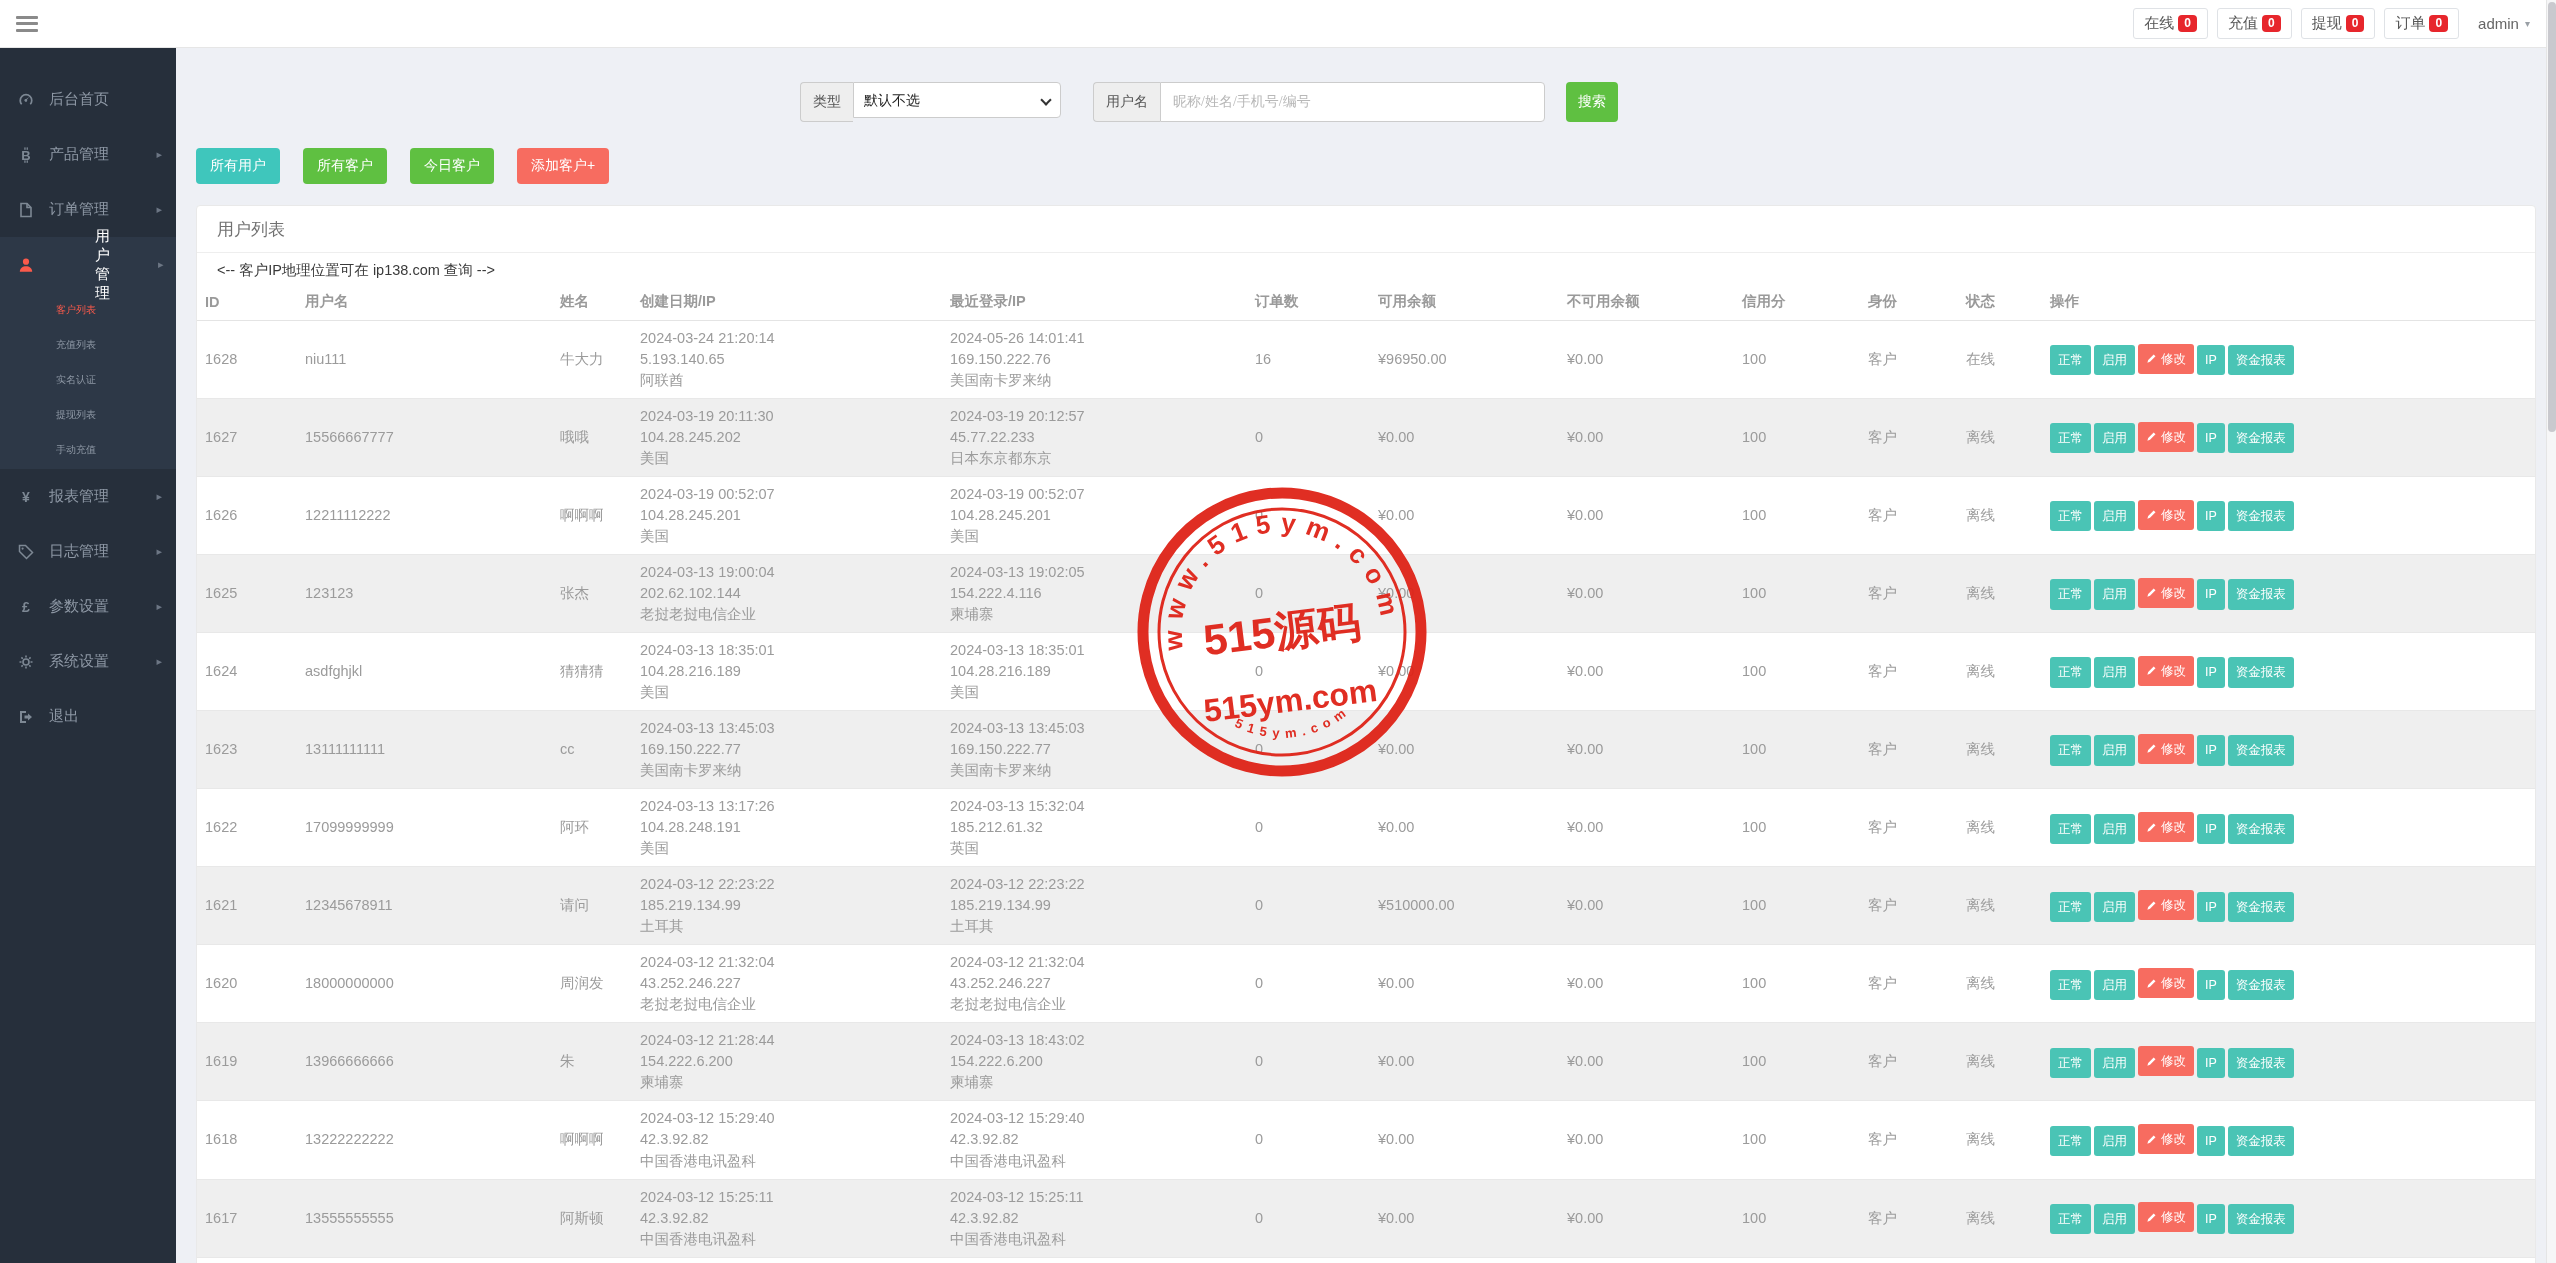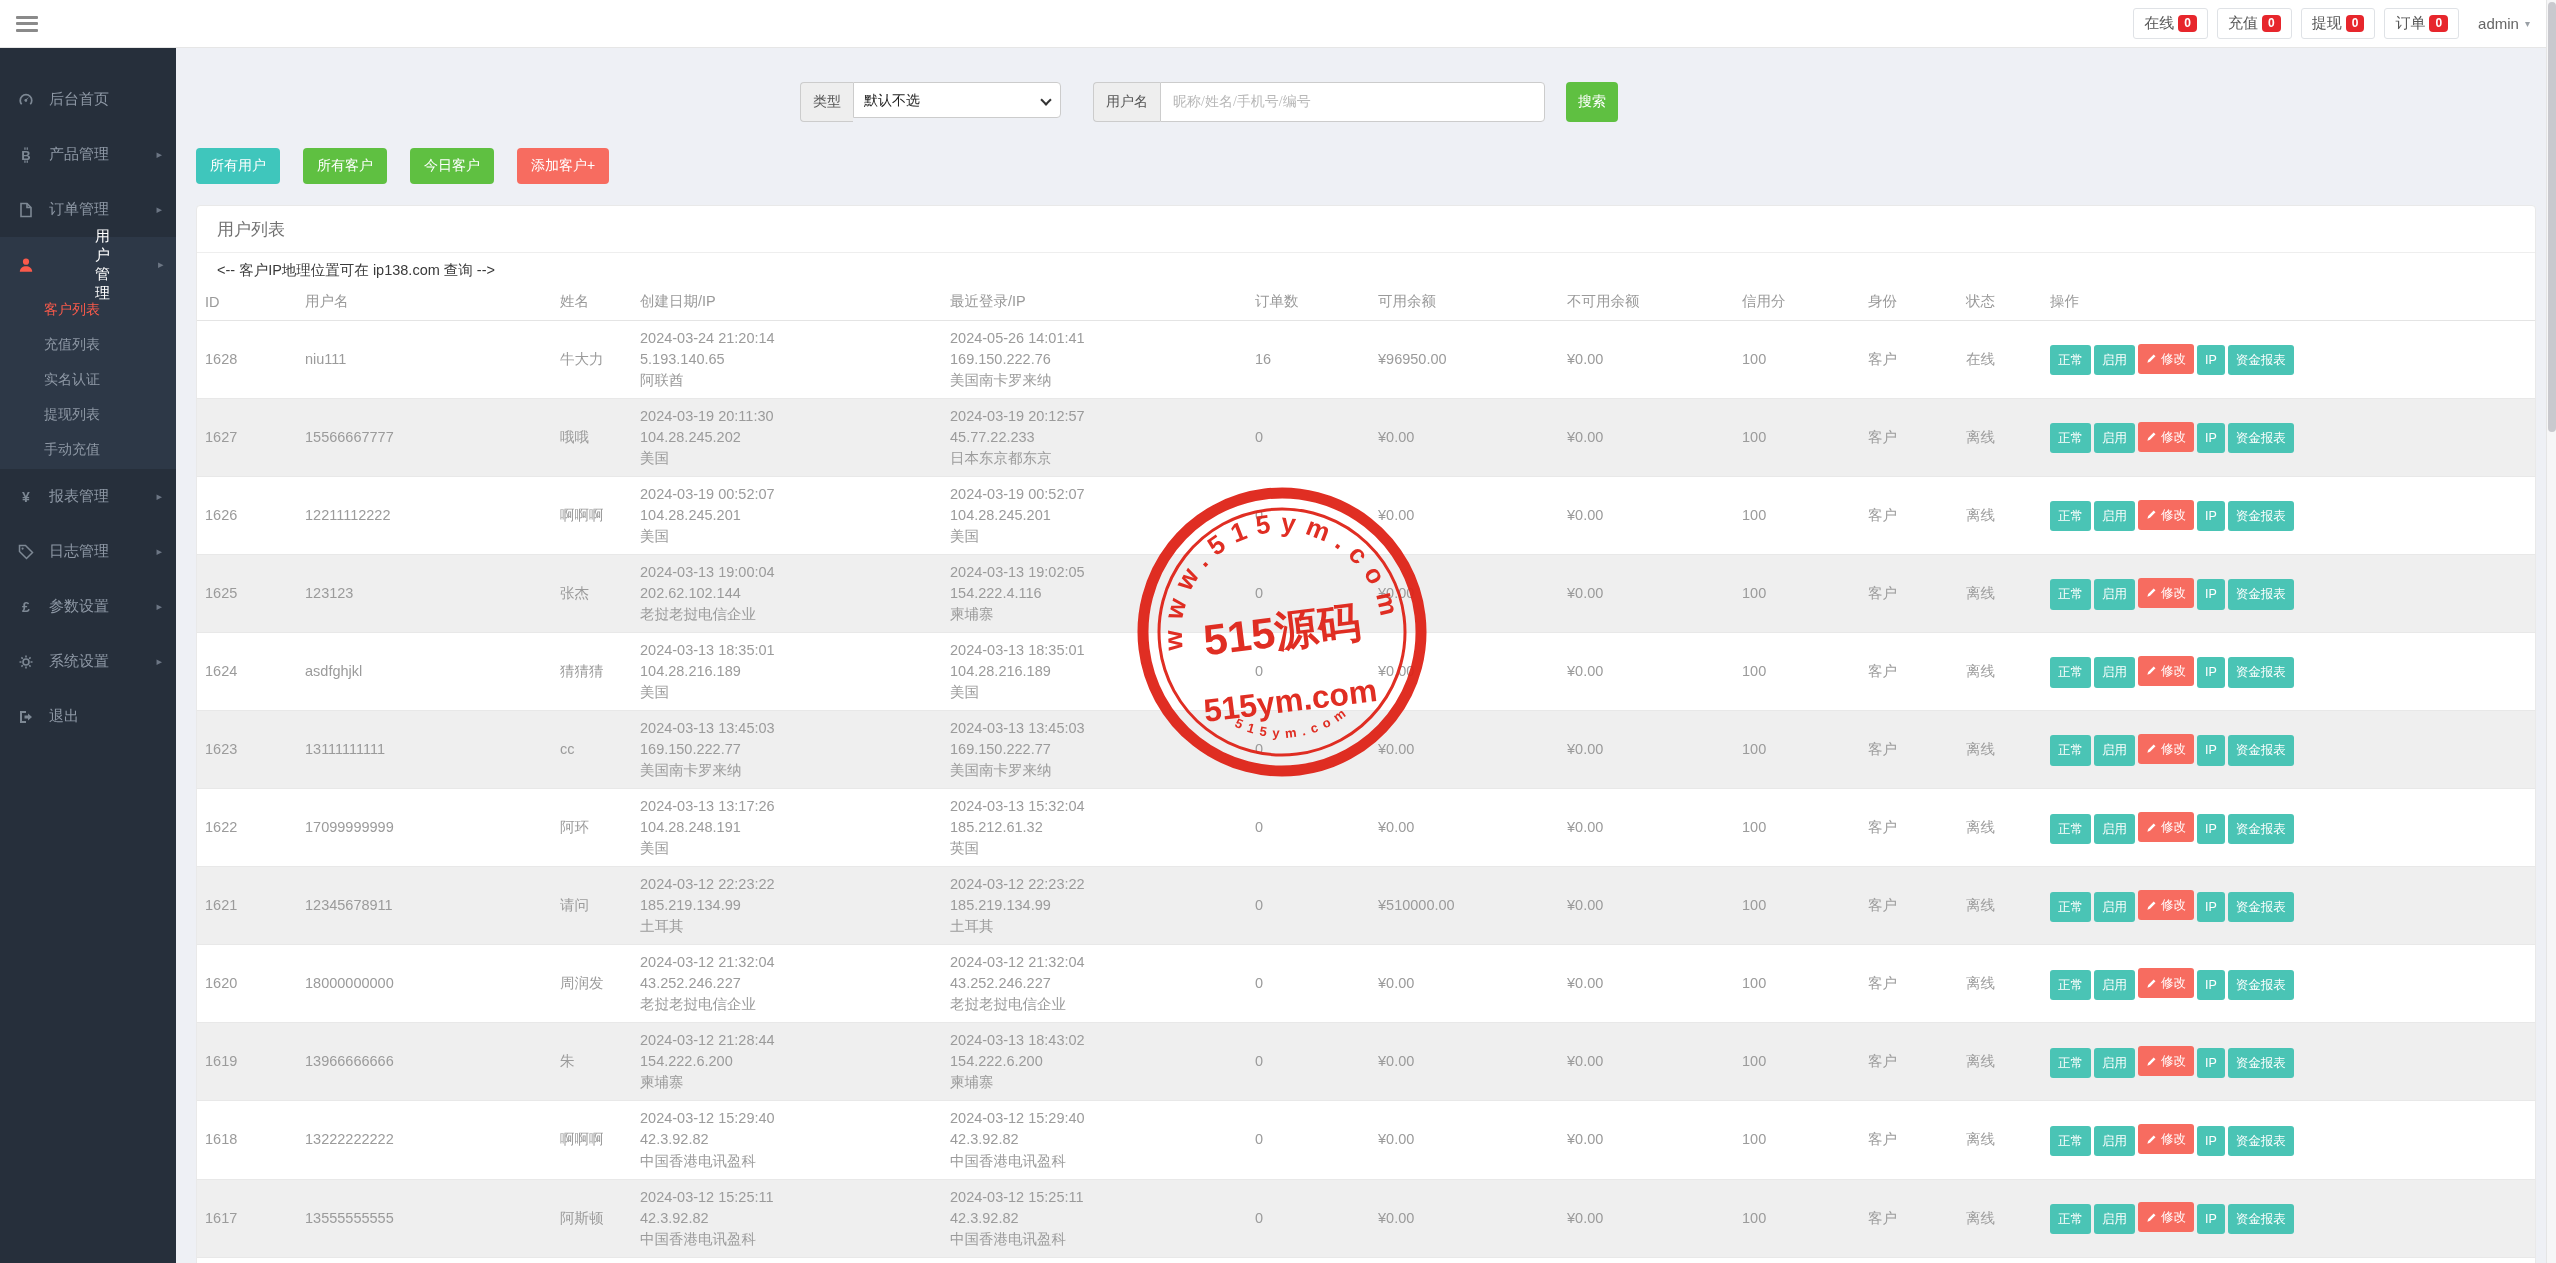--- a/index.html
+++ b/index.html
@@ -42,22 +42,22 @@
     color: var(--sidebar-text, #8e98a5); font-size: 15px; cursor: pointer;
   }
   .menu-item .mi-icon { width: 18px; height: 16px; margin-right: 13px; color: #7d8894; display: inline-flex; }
   .menu-item .mi-icon svg { width: 16px; height: 16px; }
   .menu-item .mi-caret { margin-left: auto; color: #6c7684; font-size: 11px; }
   .menu-group.open { background: var(--sidebar-group, #2d3847); }
   .menu-item.active { color: #fff; gap: 48px; }
   .menu-item.active .mi-icon { color: var(--active-red, #fa5a4b); }
   .submenu { padding-bottom: 2px; }
   .submenu-item {
-    height: 35px; display: flex; align-items: center; padding-left: 44px;
-    color: var(--sidebar-text, #8e98a5); font-size: 14px; cursor: pointer;
+    height: 35px; display: flex; align-items: center; padding-left: 56px;
+    color: var(--sidebar-text, #8e98a5); font-size: 10px; cursor: pointer;
   }
   .submenu-item.active { color: var(--active-red, #ff5146); }
 
   
   .main { position: absolute; left: 176px; top: 48px; right: 0; bottom: 0; overflow: hidden; }
 
   .search-row { margin: 34px 0 0 624px; display: flex; align-items: center; height: 40px; font-family: Liberation Serif, serif; }
   .input-group { display: flex; height: 40px; }
   .ig-addon {
     background: #eee; border: 1px solid #ccc; border-right: none;
@@ -95,21 +95,21 @@
 
   
   .panel {
     margin: 21px 20px 0 20px; background: #fff; border: 1px solid #e9e9e9;
     border-radius: 4px 4px 0 0; overflow: hidden;
   }
   .panel-heading { padding: 12px 20px 11px; font-size: 17px; color: #717171; border-bottom: 1px solid #eee; }
   .panel-note { padding: 8px 20px 0; font-size: 14.5px; color: #3a3a3a; }
   table.user-table { width: 100%; border-collapse: collapse; table-layout: fixed; }
   .user-table th {
-    text-align: left; font-size: 14.5px; font-weight: normal; color: #9a9a9a;
+    text-align: left; font-size: 14.5px; font-weight: bold; color: #9a9a9a;
     padding: 12px 8px 9px; border-bottom: 1px solid #e4e4e4;
   }
   .user-table td {
     padding: 7px 8px; font-size: 14.5px; color: #9b9b9b; line-height: 1.45;
     vertical-align: middle; border-top: 1px solid #e8e8e8; word-break: break-all;
   }
   .user-table tbody tr:first-child td { border-top: none; }
   tr.striped { background: #efefef; }
   .red-val { color: var(--money-red, #ee2c2c); }
   .status-online { color: var(--money-red, #ee2c2c); }

